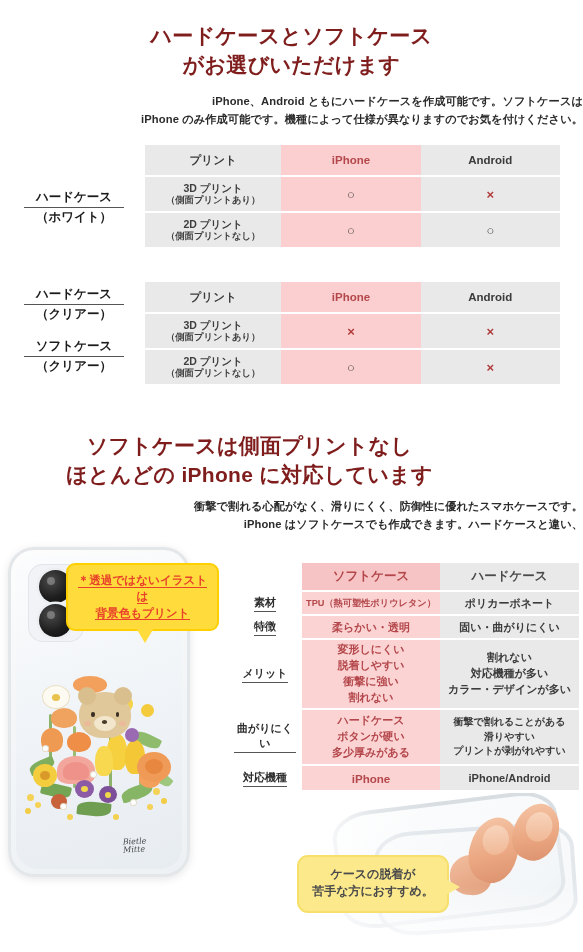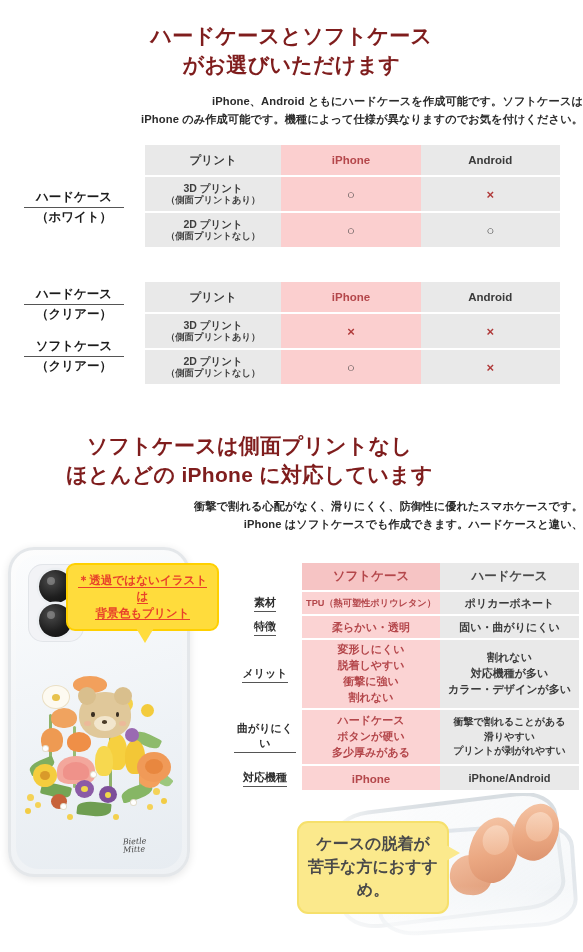--- a/index.html
+++ b/index.html
@@ -218,24 +218,24 @@
   }
   .bubble-a {
     left: 66px; top: 563px; width: 153px; padding: 7px 4px 8px;
     font-size: 11.6px; line-height: 1.42;
   }
   .bubble-a .tail { left: 68px; bottom: -14px; }
   .bubble-a .ul { border-bottom: 1.3px solid #e8422a; padding-bottom: 0.5px; }
 
   .bubble-b {
     position: absolute;
-    left: 297px; top: 821px; width: 152px; padding: 9px 4px 10px;
+    left: 297px; top: 855px; width: 152px; padding: 9px 4px 10px;
     background: #fbe98c; border: 2px solid #f6e06b; border-radius: 11px;
     text-align: center; color: #4a4a4a; font-weight: bold;
-    font-size: 16px; line-height: 1.45;
+    font-size: 12px; line-height: 1.45;
   }
   .bubble-b .tail2 {
     position: absolute; right: -13px; top: 22px;
     width: 0; height: 0;
     border-top: 8px solid transparent;
     border-bottom: 8px solid transparent;
     border-left: 14px solid #fbe98c;
   }
 
   

